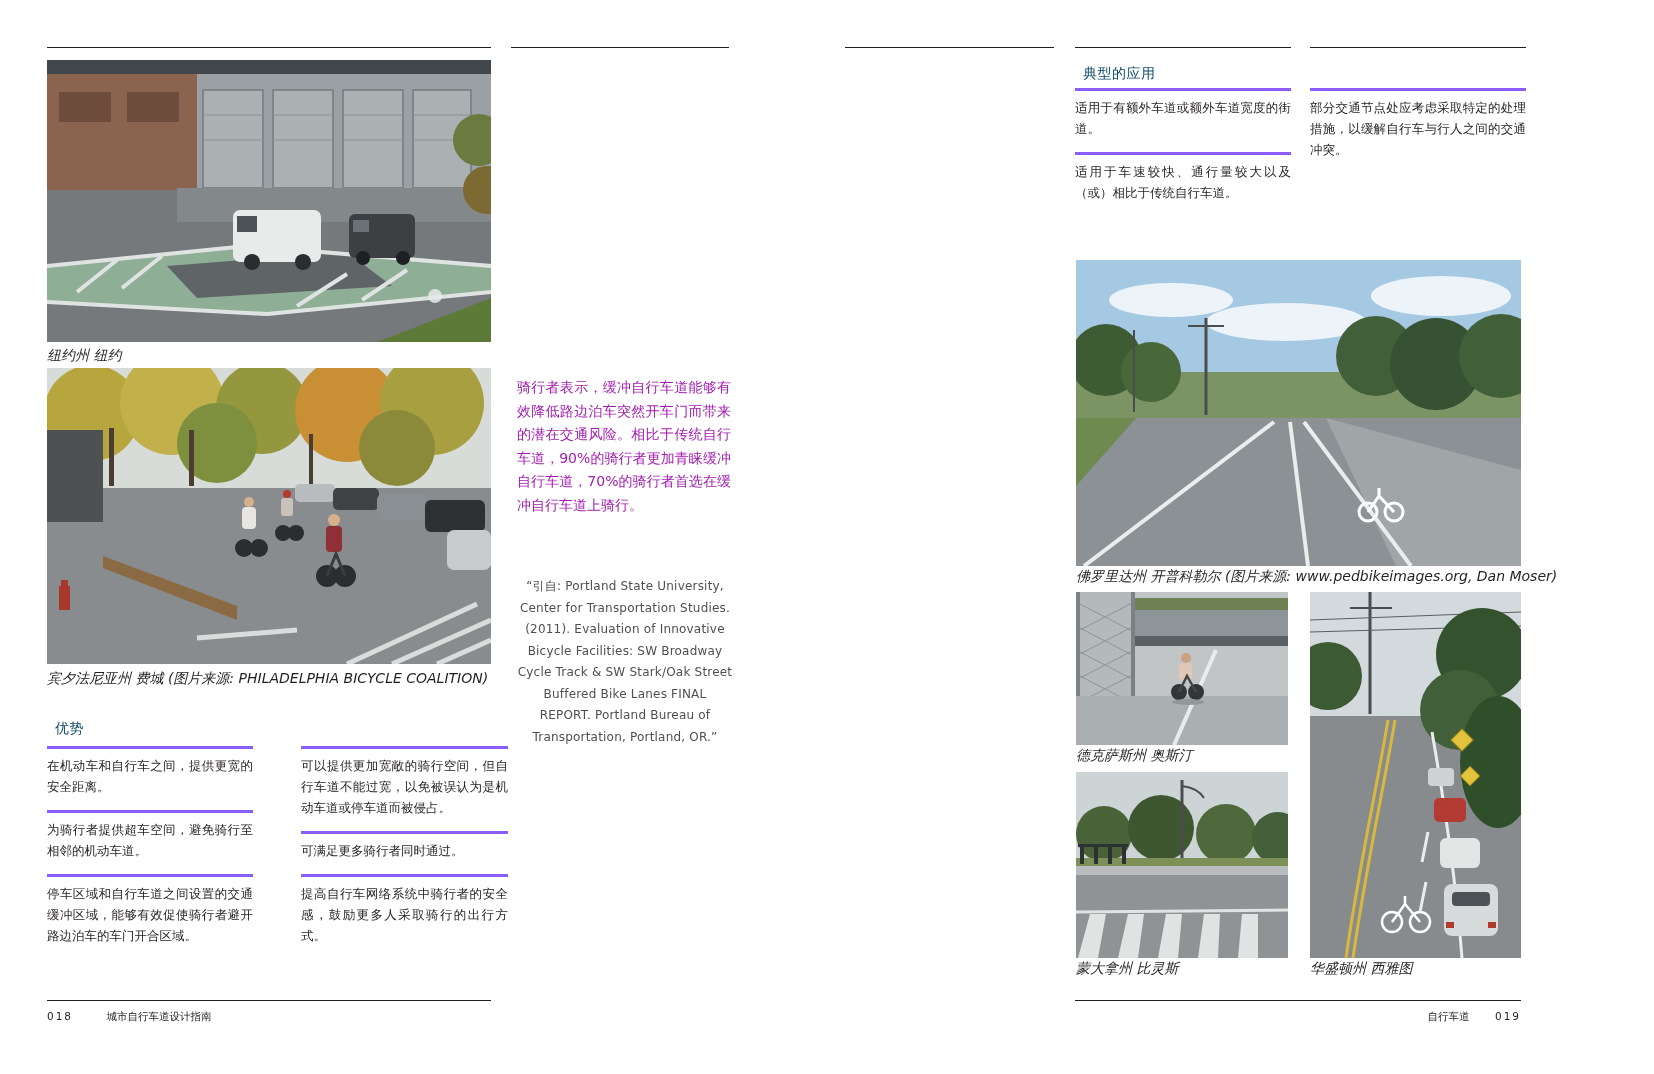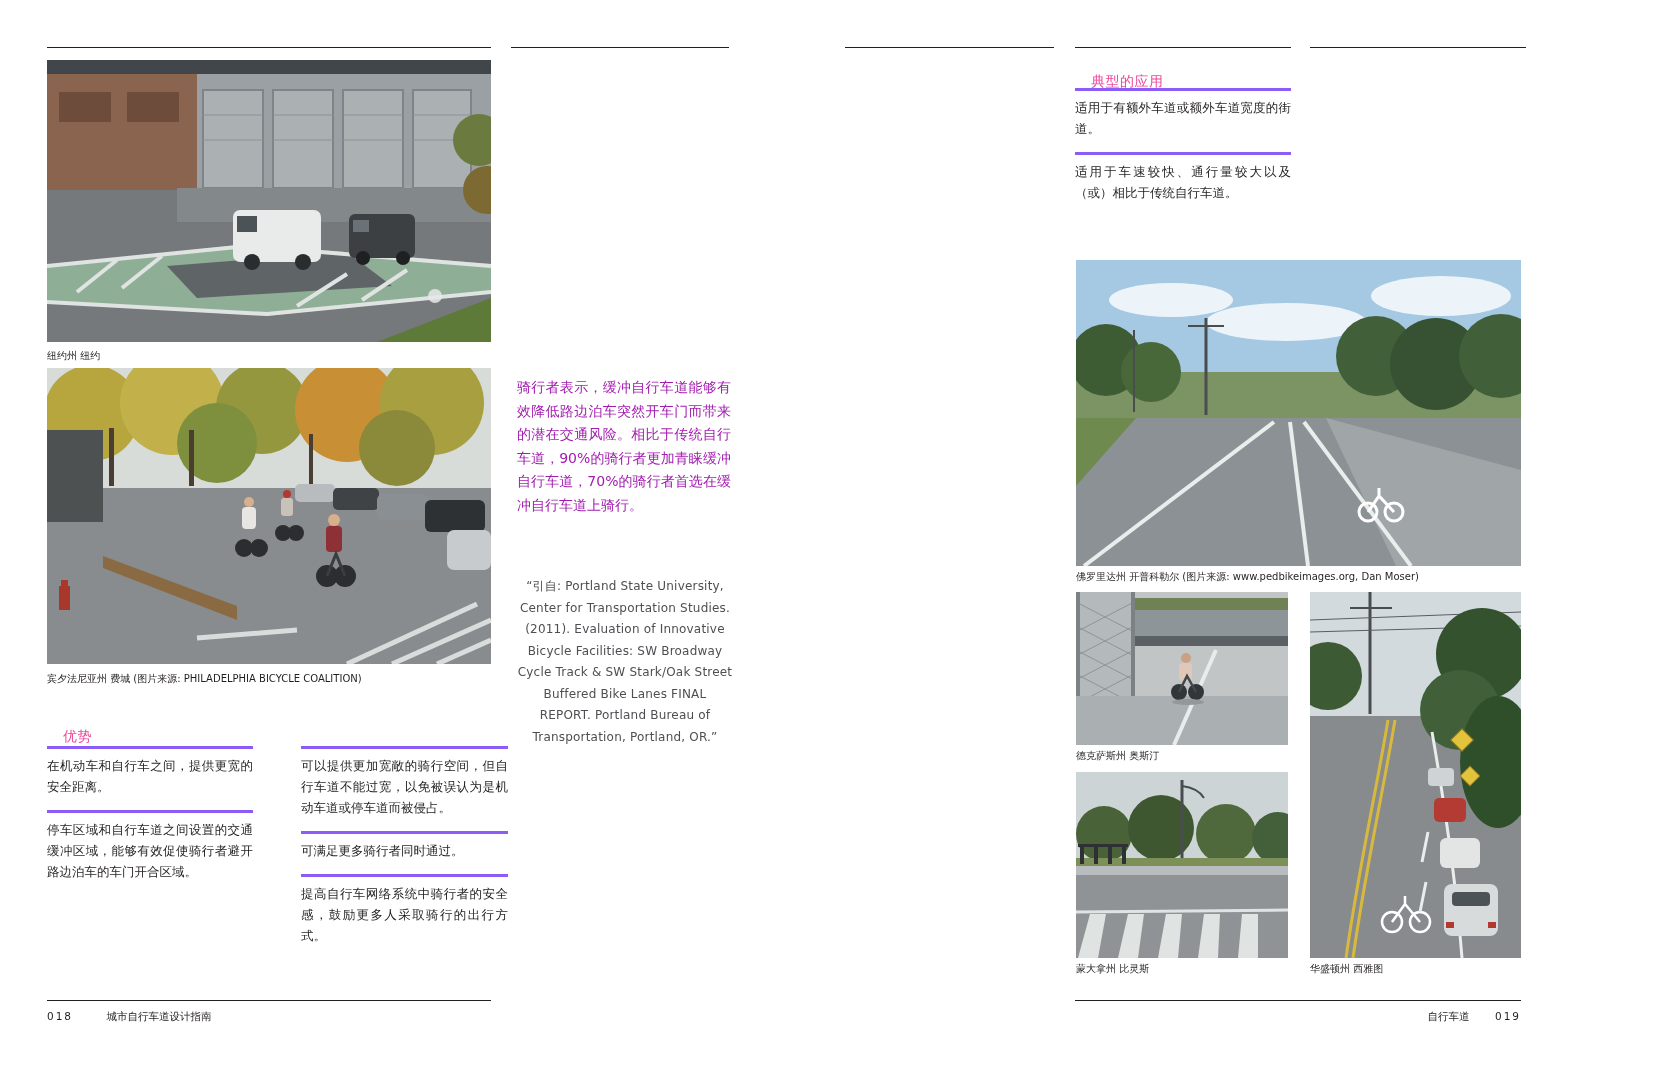--- a/index.html
+++ b/index.html
@@ -3,22 +3,22 @@
 <meta charset="utf-8">
 <style>
   html,body{margin:0;padding:0;background:#ffffff;}
   .sheet{
     position:relative;width:1654px;height:1074px;background:#ffffff;overflow:hidden;
     font-family:"DejaVu Sans","Liberation Sans",sans-serif;color:#231f20;
   }
   .rule{position:absolute;height:1px;background:#231f20;}
   .photo{position:absolute;overflow:hidden;background:#888;}
   .photo svg{display:block;width:100%;height:100%;}
-  .caption{position:absolute;font-size:10px;line-height:13px;color:#231f20;white-space:nowrap;}
-  .greenhead{position:absolute;font-size:14px;line-height:16px;color:#ec4899;font-weight:normal;margin:16px;letter-spacing:.5px;}
+  .caption{position:absolute;font-size:14px;line-height:13px;color:#231f20;white-space:nowrap;font-style:italic;}
+  .greenhead{position:absolute;font-size:14px;line-height:16px;color:#0c4a6e;font-weight:normal;margin:8px;letter-spacing:.5px;}
   .pullquote{position:absolute;font-size:14px;line-height:23.5px;color:#a21caf;text-align:justify;}
   .citation{position:absolute;font-size:12px;line-height:21.5px;color:#4d4f52;text-align:center;letter-spacing:.2px;}
   .col{position:absolute;}
   .col p.item{
     margin:0 0 13px 0;padding-top:6px;border-top:3px solid #8b5cf6;
     font-size:12.5px;line-height:21px;text-align:justify;
   }
   .footer{position:absolute;font-size:10.5px;line-height:13px;color:#231f20;white-space:nowrap;text-align:right;}
   .footer .pagenum{letter-spacing:2px;}
 </style>
@@ -131,20 +131,21 @@
     </svg>
   </div>
   <div class="caption" style="left:47px;top:672px;">宾夕法尼亚州 费城 (图片来源: PHILADELPHIA BICYCLE COALITION)</div>
 
   <div class="pullquote" style="left:517px;top:376px;width:214px;">骑行者表示，缓冲自行车道能够有效降低路边泊车突然开车门而带来的潜在交通风险。相比于传统自行车道，90%的骑行者更加青睐缓冲自行车道，70%的骑行者首选在缓冲自行车道上骑行。</div>
   <div class="citation" style="left:517px;top:576px;width:216px;">“引自: Portland State University, Center for Transportation Studies. (2011). Evaluation of Innovative Bicycle Facilities: SW Broadway Cycle Track &amp; SW Stark/Oak Street Buffered Bike Lanes FINAL REPORT. Portland Bureau of Transportation, Portland, OR.”</div>
 
   <h2 class="greenhead" style="left:47px;top:712px;">优势</h2>
   <div class="col" style="left:47px;top:746px;width:206px;">
     <p class="item">在机动车和自行车之间，提供更宽的安全距离。</p>
+    <p class="item">为骑行者提供超车空间，避免骑行至相邻的机动车道。</p>
     <p class="item">停车区域和自行车道之间设置的交通缓冲区域，能够有效促使骑行者避开路边泊车的车门开合区域。</p>
   </div>
   <div class="col" style="left:301px;top:746px;width:207px;">
     <p class="item">可以提供更加宽敞的骑行空间，但自行车道不能过宽，以免被误认为是机动车道或停车道而被侵占。</p>
     <p class="item">可满足更多骑行者同时通过。</p>
     <p class="item">提高自行车网络系统中骑行者的安全感，鼓励更多人采取骑行的出行方式。</p>
   </div>
 
   <div class="rule" style="left:47px;top:1000px;width:444px;"></div>
   <div class="footer" style="left:47px;top:1010px;">
@@ -153,20 +154,23 @@
   </div>
 
   <div class="rule" style="left:845px;top:47px;width:209px;"></div>
   <div class="rule" style="left:1075px;top:47px;width:216px;"></div>
   <div class="rule" style="left:1310px;top:47px;width:216px;"></div>
 
   <h2 class="greenhead" style="left:1075px;top:57px;">典型的应用</h2>
   <div class="col" style="left:1075px;top:88px;width:216px;">
     <p class="item">适用于有额外车道或额外车道宽度的街道。</p>
     <p class="item">适用于车速较快、通行量较大以及（或）相比于传统自行车道。</p>
+  </div>
+  <div class="col" style="left:1310px;top:88px;width:216px;">
+    <p class="item">部分交通节点处应考虑采取特定的处理措施，以缓解自行车与行人之间的交通冲突。</p>
   </div>
 
   <div class="photo" style="left:1076px;top:260px;width:445px;height:306px;">
     <svg viewBox="0 0 445 306" preserveAspectRatio="none">
       <rect width="445" height="306" fill="#8c9195"></rect>
       <rect width="445" height="158" fill="#a5c8e3"></rect>
       <g fill="#ffffff" opacity=".8">
         <ellipse cx="95" cy="40" rx="62" ry="17"></ellipse>
         <ellipse cx="210" cy="62" rx="80" ry="19"></ellipse>
         <ellipse cx="365" cy="36" rx="70" ry="20"></ellipse>

